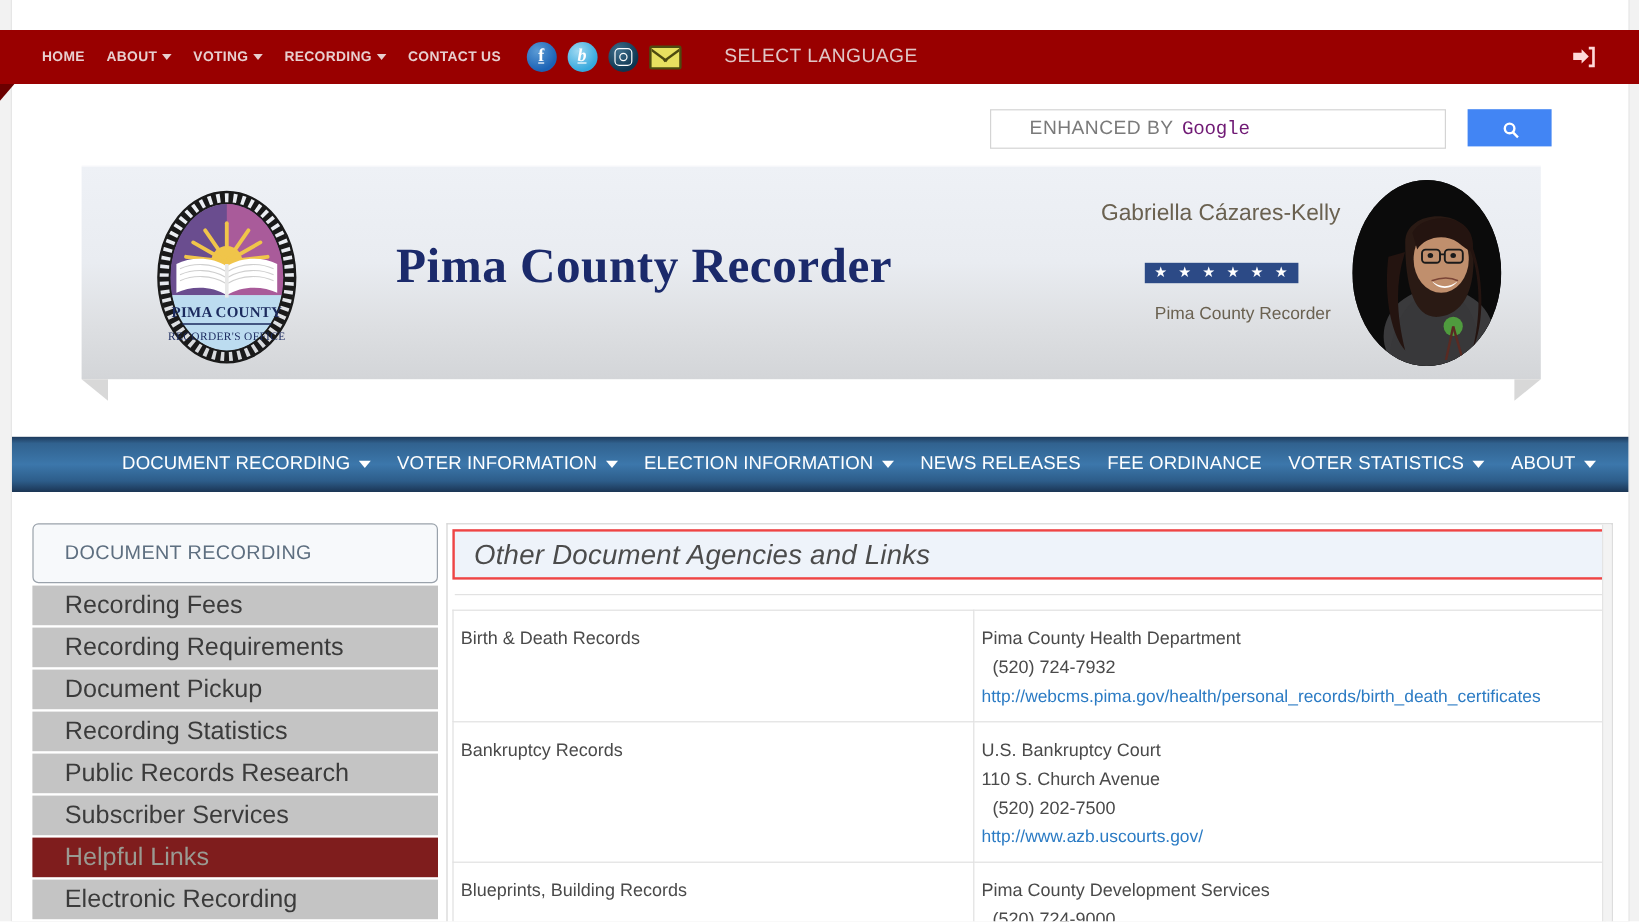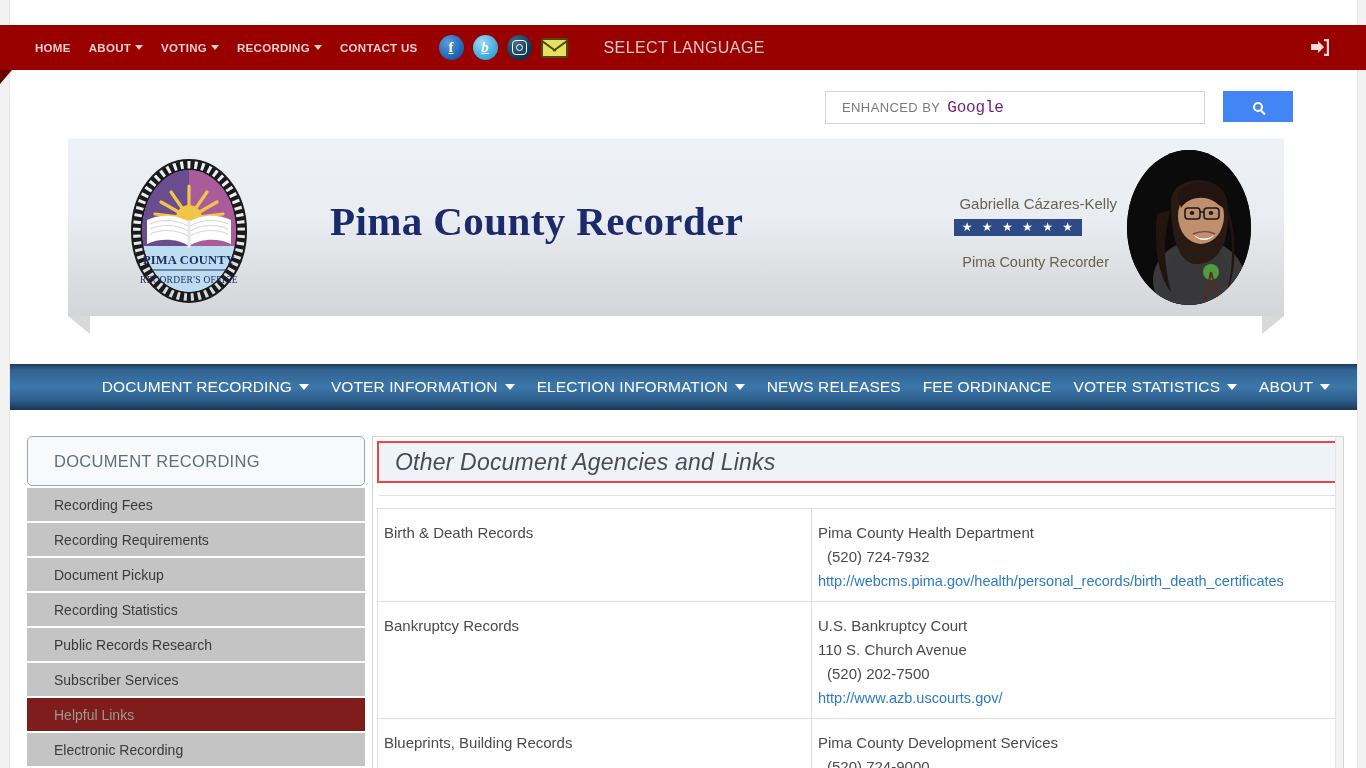--- a/index.html
+++ b/index.html
@@ -139,23 +139,24 @@
   }
   .gsearch-input {
     width: 380px; height: 33px;
     border: 1px solid #d4d4d4;
     background: #fff;
     display: flex;
     align-items: center;
     padding-left: 16px;
   }
   .gse-enhanced {
-    font-size: 13px;
+    font-size: 16px;
     color: #7a7a7a;
     letter-spacing: .4px;
+    margin-left: 16px;
   }
   .gse-google {
     font-size: 16px;
     color: #701a75;
     font-family: Liberation Mono, monospace;
     margin-left: 7px;
     letter-spacing: -.2px;
   }
   .gsearch-btn {
     position: absolute;
@@ -214,22 +215,22 @@
     left: 262px; top: 58px;
     font-family: "Liberation Serif", serif;
     font-weight: bold;
     font-size: 41px;
     color: #1b2a6b;
     letter-spacing: .4px;
     white-space: nowrap;
   }
   .rec-name {
     position: absolute;
-    right: 167px; top: 56px;
-    font-size: 15px;
+    right: 167px; top: 28px;
+    font-size: 19px;
     color: #6a6150;
     white-space: nowrap;
     text-align: right;
   }
   .rec-stars {
     position: absolute;
     right: 202px; top: 80px;
     background: #2c4a86;
     color: #fff;
     font-size: 12px;
@@ -306,21 +307,21 @@
     font-size: 16.5px;
     color: #5e6f80;
     letter-spacing: .3px;
   }
   .side-item {
     height: 33px;
     background: #c4c4c4;
     margin-top: 2px;
     display: flex; align-items: center;
     padding-left: 27px;
-    font-size: 14px;
+    font-size: 21px;
     color: #3b3b3b;
     cursor: pointer;
   }
   .side-item.active {
     background: #7f1d1d;
     color: #9a9a92;
   }
 
   .panel {
     position: absolute;

